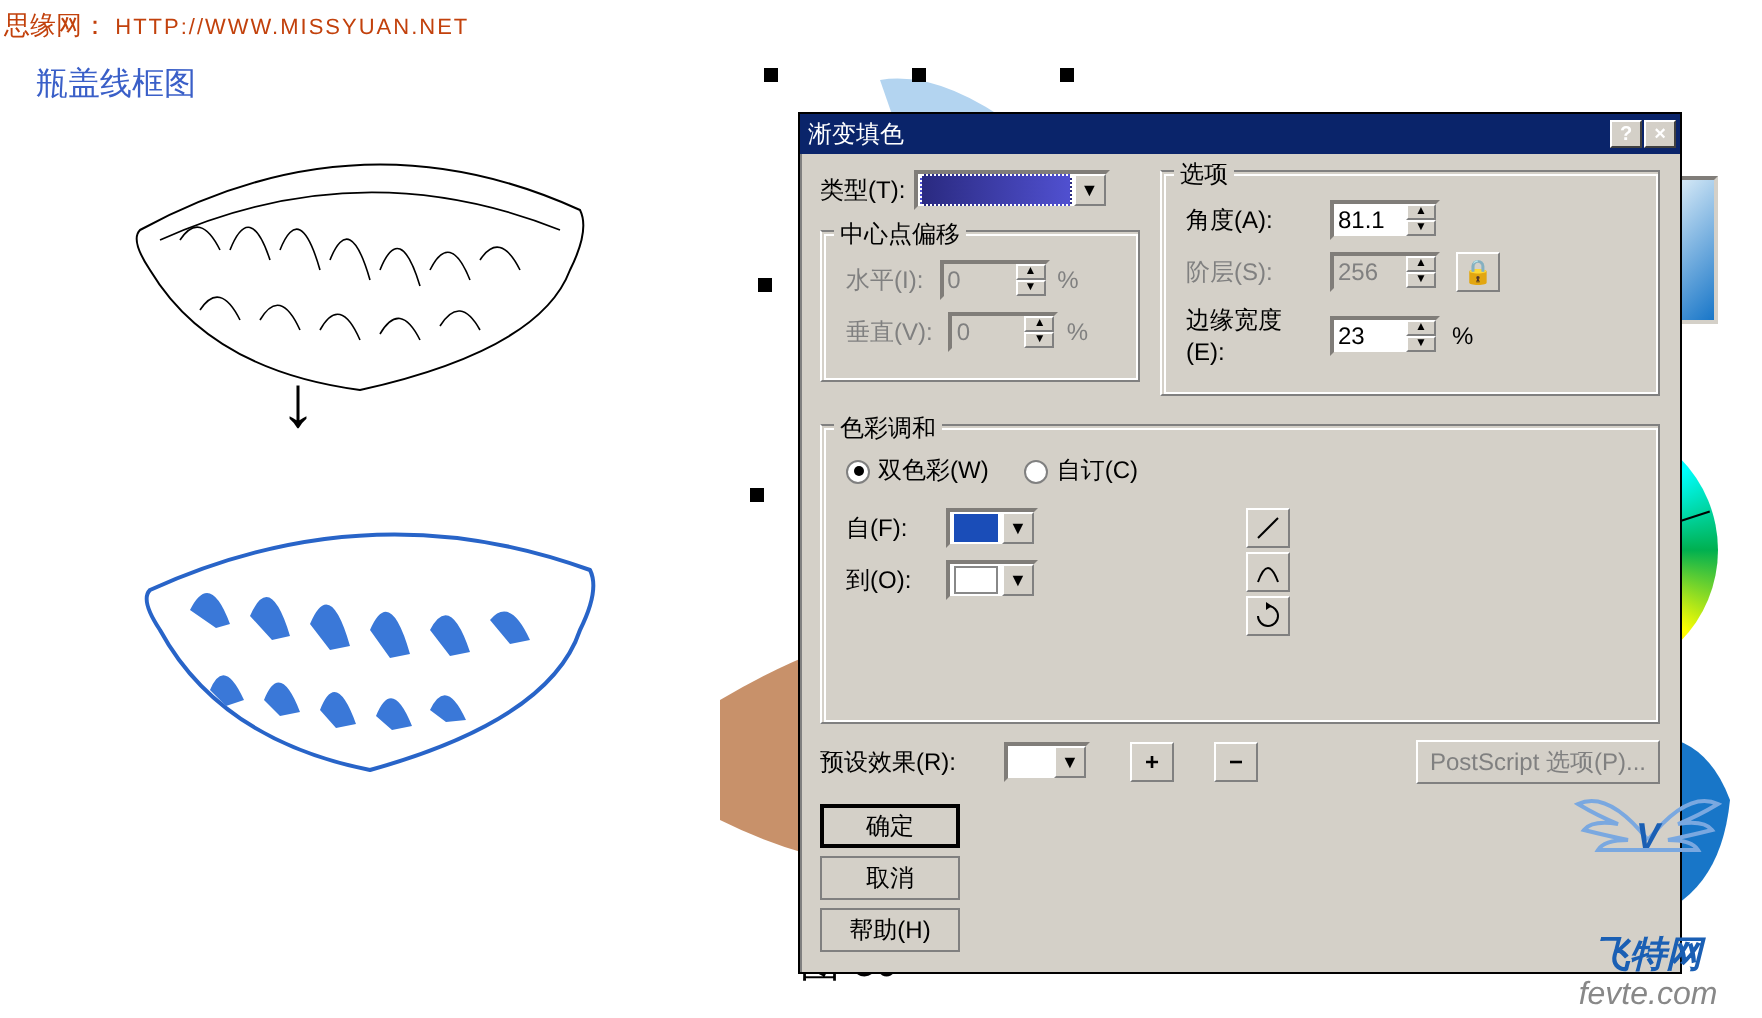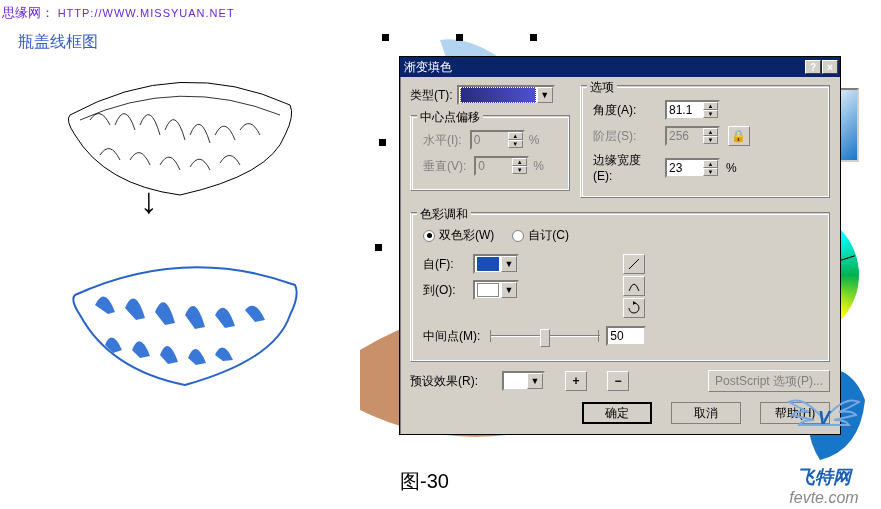--- a/index.html
+++ b/index.html
@@ -1,17 +1,17 @@
 <!DOCTYPE html>
 <html><head>
 <meta charset="utf-8">
 <style>
 * { box-sizing: border-box; margin: 0; padding: 0; }
 body { width: 881px; height: 509px; background: #fff; font-family: "SimSun", sans-serif; font-size: 12px; position: relative; overflow: hidden; }
-.watermark-top { position: absolute; top: 4px; left: 2px; color: #6d28d9; font-size: 13px; }
+.watermark-top { position: absolute; top: 4px; left: 2px; color: #c2410c; font-size: 13px; }
 .watermark-top .url { font-family: Arial, sans-serif; font-size: 11px; letter-spacing: 1px; }
 .caption-tl { position: absolute; top: 32px; left: 18px; color: #3a5fc8; font-size: 16px; }
 .line-drawing { position: absolute; top: 65px; left: 50px; width: 260px; height: 140px; }
 .line-drawing svg { width: 100%; height: 100%; }
 .arrow-down { position: absolute; top: 180px; left: 140px; font-size: 36px; color: #000; }
 .blue-drawing { position: absolute; top: 250px; left: 60px; width: 250px; height: 160px; }
 .blue-drawing svg { width: 100%; height: 100%; }
 .fig-caption { position: absolute; top: 468px; left: 400px; font-size: 20px; color: #000; }
 .canvas-bg { position: absolute; top: 30px; left: 340px; width: 530px; height: 440px; z-index: 0; }
 .selection-handles { position: absolute; z-index: 1; }
@@ -50,21 +50,21 @@
 .midpoint-row { display: flex; align-items: center; margin-top: 8px; }
 .slider { width: 110px; height: 20px; position: relative; margin: 0 6px; }
 .slider-track { position: absolute; top: 9px; left: 0; right: 0; height: 2px; background: #808080; border-bottom: 1px solid #fff; }
 .slider-thumb { position: absolute; top: 3px; width: 10px; height: 18px; background: #d4d0c8; border: 1px solid #808080; border-top-color: #fff; border-left-color: #fff; }
 .slider-tick { position: absolute; top: 4px; width: 1px; height: 12px; background: #808080; }
 .preset-row { display: flex; align-items: center; gap: 20px; margin-top: 8px; }
 .preset-dd { border: 2px inset #d4d0c8; background: #fff; height: 20px; flex: 1; max-width: 140px; display: flex; }
 .preset-dd .spacer { flex: 1; }
 .sq-btn { width: 22px; height: 20px; background: #d4d0c8; border: 1px solid #fff; border-right-color: #808080; border-bottom-color: #808080; display: flex; align-items: center; justify-content: center; font-family: Arial; font-weight: bold; }
 .ps-btn { height: 22px; padding: 0 6px; background: #d4d0c8; border: 1px solid #fff; border-right-color: #808080; border-bottom-color: #808080; display: flex; align-items: center; color: #808080; }
-.bottom-btns { display: flex; justify-content: flex-end; gap: 19px; margin-top: 10px; }
+.bottom-btns { display: flex; justify-content: flex-end; gap: 4px; margin-top: 10px; flex-direction: column; }
 .dlg-btn { width: 70px; height: 22px; background: #d4d0c8; border: 1px solid #808080; display: flex; align-items: center; justify-content: center; }
 .dlg-btn.default { border: 2px solid #000; }
 .top-section { display: flex; gap: 10px; }
 .left-col { flex: 0 0 160px; }
 .right-col { flex: 1; position: relative; }
 .offset-fieldset { margin-top: 10px; }
 .offset-row { display: flex; align-items: center; margin-bottom: 6px; gap: 4px; }
 .disabled-text { color: #808080; }
 .options-fieldset .offset-row span.pct { margin-left: 2px; }
 .logo-br { position: absolute; bottom: 2px; right: 2px; width: 110px; height: 85px; z-index: 3; display: flex; flex-direction: column; align-items: center; justify-content: flex-end; }
@@ -249,33 +249,20 @@
               </svg>
             </div>
           <div class="tool-btn">
               <svg width="14" height="14">
                 <path d="M7 2 A5 5 0 1 1 2 7" fill="none" stroke="#000"></path>
                 <path d="M6 0 L9 2 L6 4 Z" fill="#000"></path>
               </svg>
             </div>
         </div>
       </div>
-      <div class="midpoint-row">
-        <span class="label">中间点(M):</span>
-        <div class="slider">
-          <div class="slider-track"></div>
-          <div class="slider-tick" style="left:0"></div>
-          <div class="slider-tick" style="left:54px"></div>
-          <div class="slider-tick" style="left:108px"></div>
-          <div class="slider-thumb" style="left:50px"></div>
-        </div>
-        <div class="num-input" style="width:40px">
-          <input style="width: 32px;" value="50">
-        </div>
-      </div>
     </div>
 
     <div class="preset-row">
       <span class="label">预设效果(R):</span>
       <div class="preset-dd">
         <div class="spacer"></div>
         <div class="dropdown-arrow">▼</div>
       </div>
       <div class="sq-btn">
           <span>+</span>

